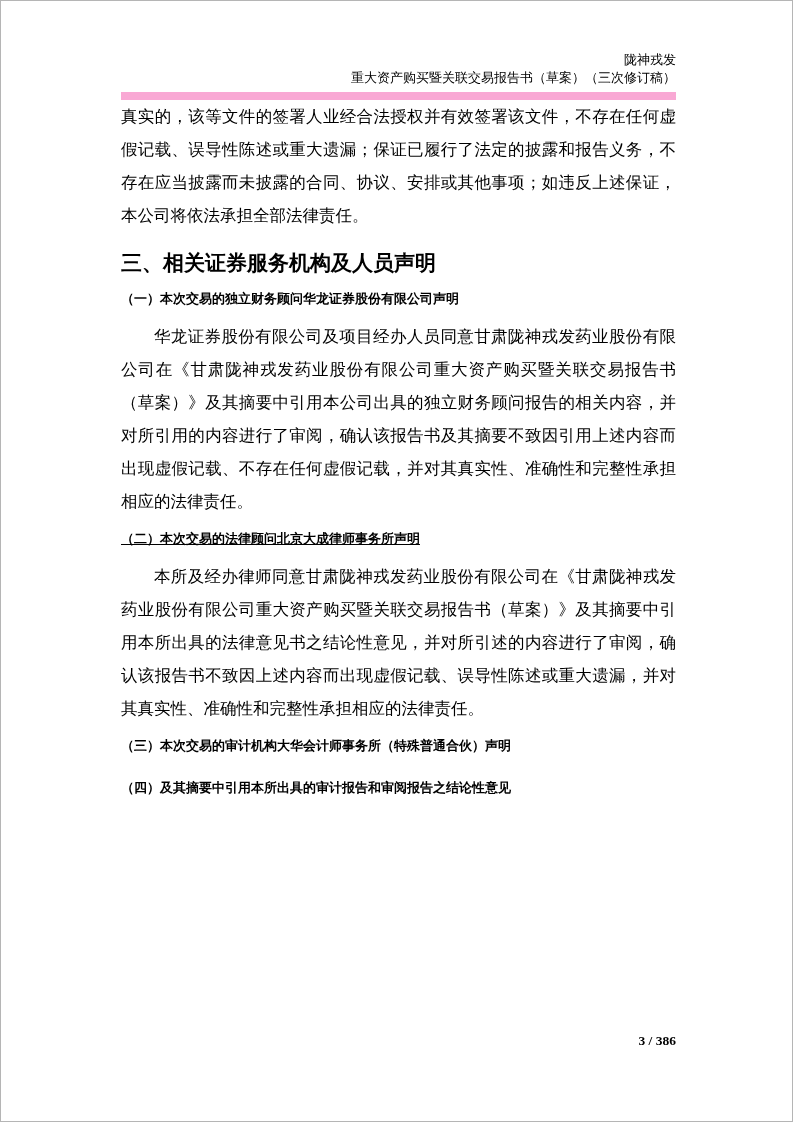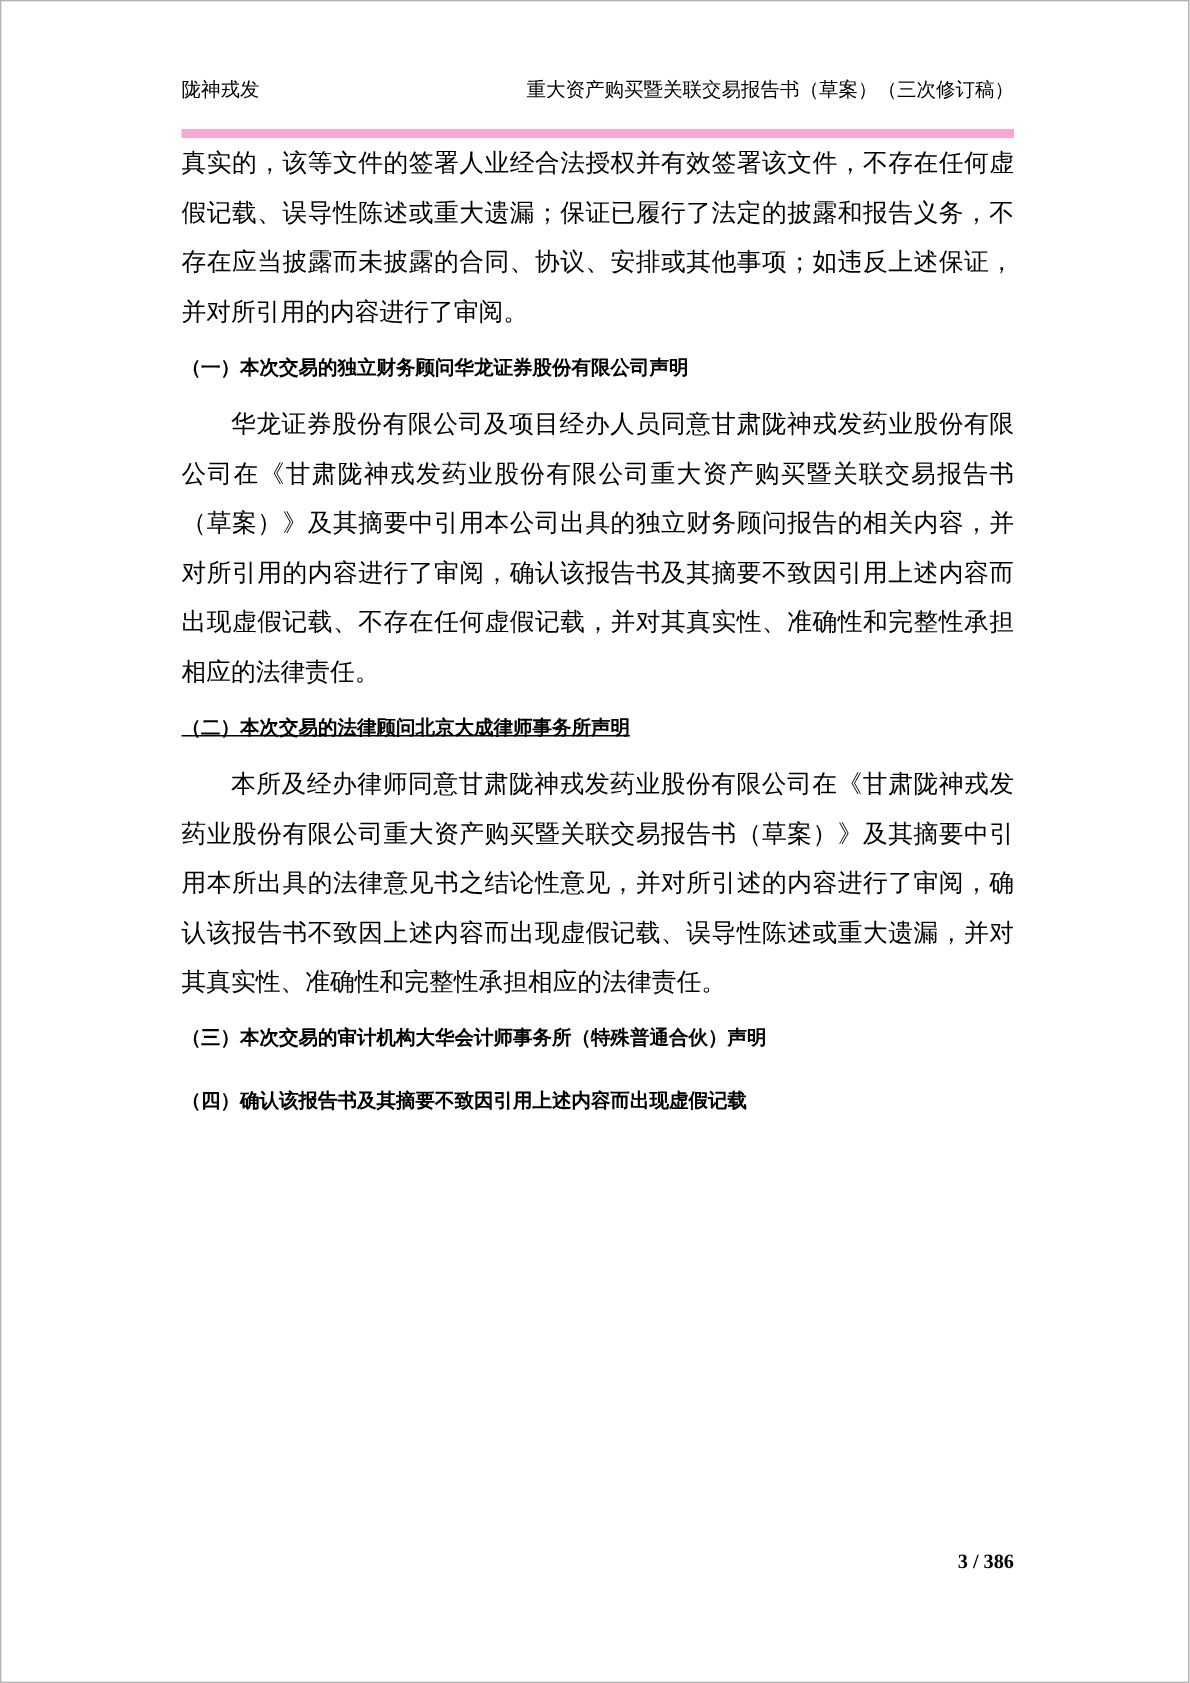--- a/index.html
+++ b/index.html
@@ -22,24 +22,25 @@
   .content {
     margin-left: 120px;
     margin-right: 116px; 
   }
   
   .doc-header {
     padding-top: 50px;
     display: flex;
     justify-content: space-between;
     align-items: flex-end;
-    border-bottom: 6px solid #f9a8d4;
-    padding-bottom: 17px;
+    border-bottom: 8px solid #f9a8d4;
+    padding-bottom: 5px;
     font-size: 13px;
     line-height: 18px;
+    flex-direction: column;
   }
   .doc-header .left  { white-space: nowrap; }
   .doc-header .right { white-space: nowrap; }
   
   p.body-para {
     margin: 0;
     font-size: 16.5px;
     line-height: 33px;
     text-align: justify;
     text-justify: inter-ideograph;
@@ -87,32 +88,33 @@
 <body>
 
 <div class="page">
   <div class="content">
 
     <div class="doc-header">
       <span class="left">陇神戎发</span>
       <span class="right">重大资产购买暨关联交易报告书（草案）（三次修订稿）</span>
     </div>
 
-    <p class="body-para mt-p1">真实的，该等文件的签署人业经合法授权并有效签署该文件，不存在任何虚假记载、误导性陈述或重大遗漏；保证已履行了法定的披露和报告义务，不存在应当披露而未披露的合同、协议、安排或其他事项；如违反上述保证，并对所引用的内容进行了审阅。</p>
+    <p class="body-para mt-p1">真实的，该等文件的签署人业经合法授权并有效签署该文件，不存在任何虚假记载、误导性陈述或重大遗漏；保证已履行了法定的披露和报告义务，不存在应当披露而未披露的合同、协议、安排或其他事项；如违反上述保证，本公司将依法承担全部法律责任。</p>
 
+    <h1 class="sec">三、相关证券服务机构及人员声明</h1>
 
     <h2 class="subsec mt-h2a">（一）本次交易的独立财务顾问华龙证券股份有限公司声明</h2>
 
     <p class="body-para indent mt-p2">华龙证券股份有限公司及项目经办人员同意甘肃陇神戎发药业股份有限公司在《甘肃陇神戎发药业股份有限公司重大资产购买暨关联交易报告书（草案）》及其摘要中引用本公司出具的独立财务顾问报告的相关内容，并对所引用的内容进行了审阅，确认该报告书及其摘要不致因引用上述内容而出现虚假记载、不存在任何虚假记载，并对其真实性、准确性和完整性承担相应的法律责任。</p>
 
     <h2 class="subsec mt-h2b">（二）本次交易的法律顾问北京大成律师事务所声明</h2>
 
     <p class="body-para indent mt-p3">本所及经办律师同意甘肃陇神戎发药业股份有限公司在《甘肃陇神戎发药业股份有限公司重大资产购买暨关联交易报告书（草案）》及其摘要中引用本所出具的法律意见书之结论性意见，并对所引述的内容进行了审阅，确认该报告书不致因上述内容而出现虚假记载、误导性陈述或重大遗漏，并对其真实性、准确性和完整性承担相应的法律责任。</p>
 
     <h2 class="subsec mt-h2c">（三）本次交易的审计机构大华会计师事务所（特殊普通合伙）声明</h2>
 
 
-    <h2 class="subsec mt-h2d">（四）确认该报告书及其摘要不致因引用上述内容而出现虚假记载</h2>
+    <h2 class="subsec mt-h2d">（四）及其摘要中引用本所出具的审计报告和审阅报告之结论性意见</h2>
 
   </div>
 
   <div class="page-number">3 / 386</div>
 </div>
 
 </body></html>

